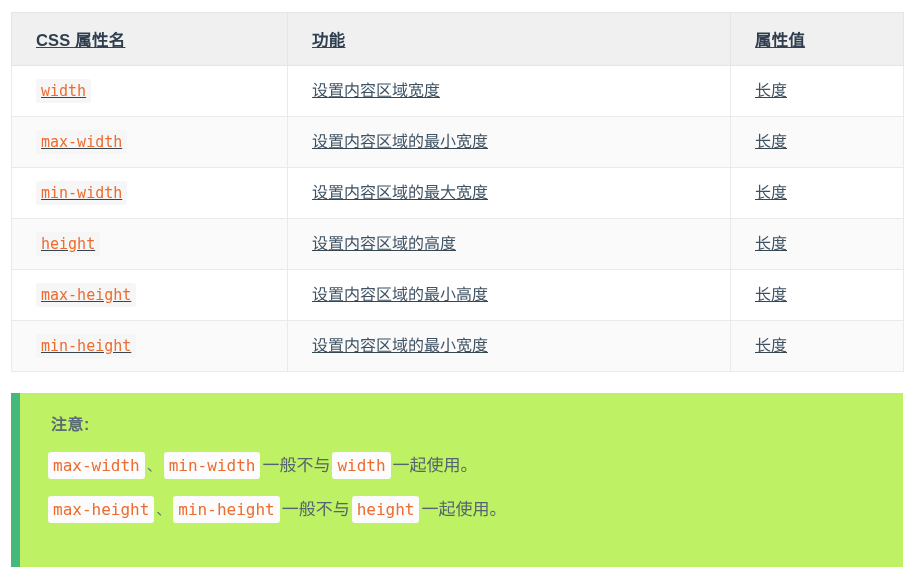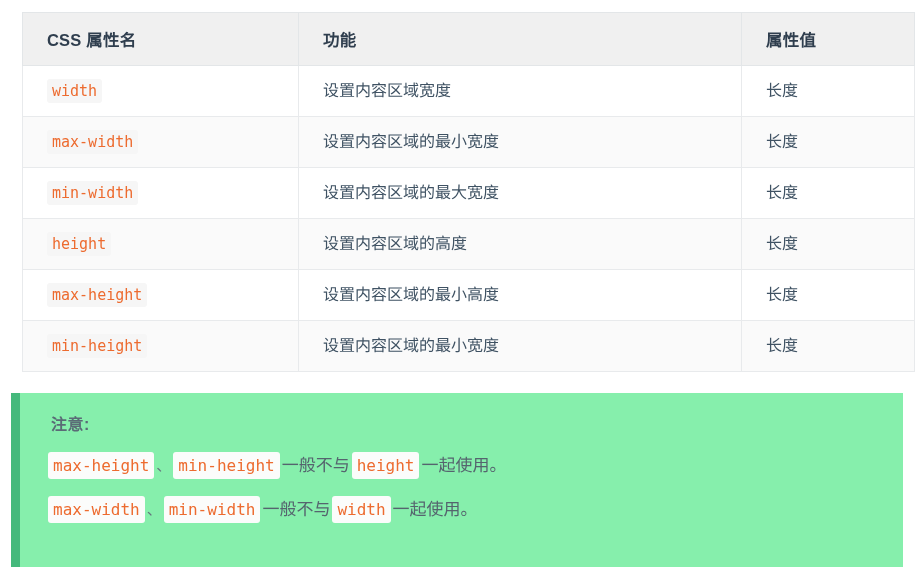--- a/index.html
+++ b/index.html
@@ -19,23 +19,24 @@
 
   .page {
     position: relative;
     width: 915px;
     height: 567px;
   }
 
   
   .table-wrap {
     position: absolute;
-    left: 22px;
+    left: 11px;
     top: 12px;
     width: 892px;
+    text-decoration: underline;
   }
   table.props {
     border-collapse: collapse;
     width: 892px;
     table-layout: fixed;
     background: #ffffff;
     border: 1px solid #e3e6e8;
   }
   table.props col.c1 { width: 276px; }
   table.props col.c2 { width: 443px; }
@@ -75,21 +76,21 @@
     margin-top: 34px;
   }
 
   
   .note {
     position: absolute;
     left: 11px;
     top: 393px;
     width: 892px;
     height: 174px;
-    background: #86efac;
+    background: #bef264;
     border-left: 9px solid #45b97c;
     box-sizing: border-box;
     padding: 18px 0 0 28px;
   }
   .note-title {
     font-size: 16px;
     font-weight: bold;
     color: #5a6b76;
     margin: 0 0 22px 3px;
     letter-spacing: 0.5px;
@@ -180,22 +181,22 @@
           <td>长度</td>
         </tr>
       </tbody>
     </table>
   </div>
 
   <div class="note">
     <div class="note-title">注意:</div>
 
     <div class="note-line">
+      <code class="chip">max-width</code><span class="sep">、</span><code class="chip">min-width</code><span class="zh">一般不与</span><code class="chip">width</code><span class="zh">一起使用。</span>
+    </div>
+
+    <div class="note-line">
       <code class="chip">max-height</code><span class="sep">、</span><code class="chip">min-height</code><span class="zh">一般不与</span><code class="chip">height</code><span class="zh">一起使用。</span>
     </div>
-
-    <div class="note-line">
-      <code class="chip">max-width</code><span class="sep">、</span><code class="chip">min-width</code><span class="zh">一般不与</span><code class="chip">width</code><span class="zh">一起使用。</span>
-    </div>
   </div>
 
 
 </div>
 
 </body></html>

